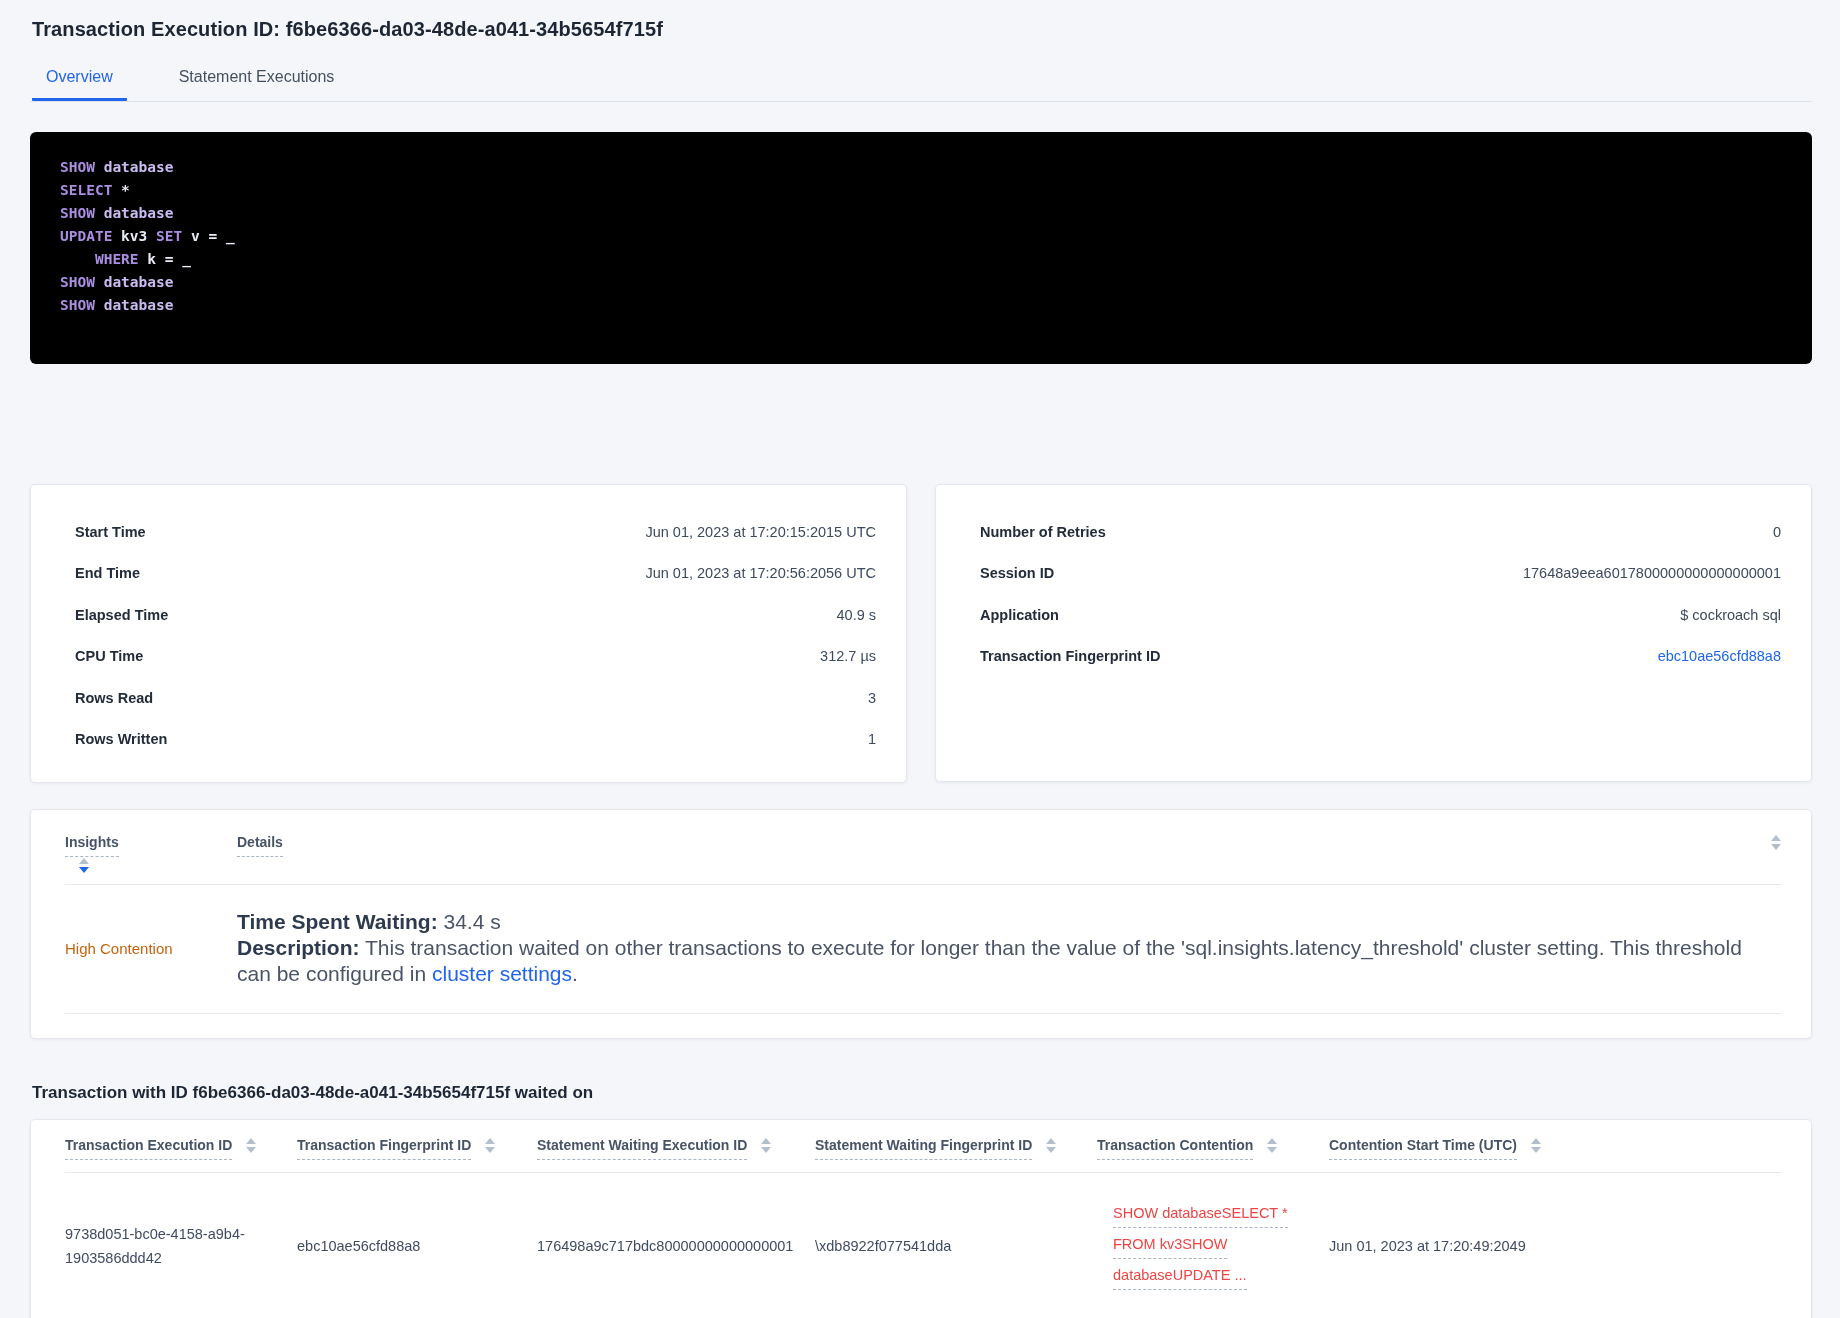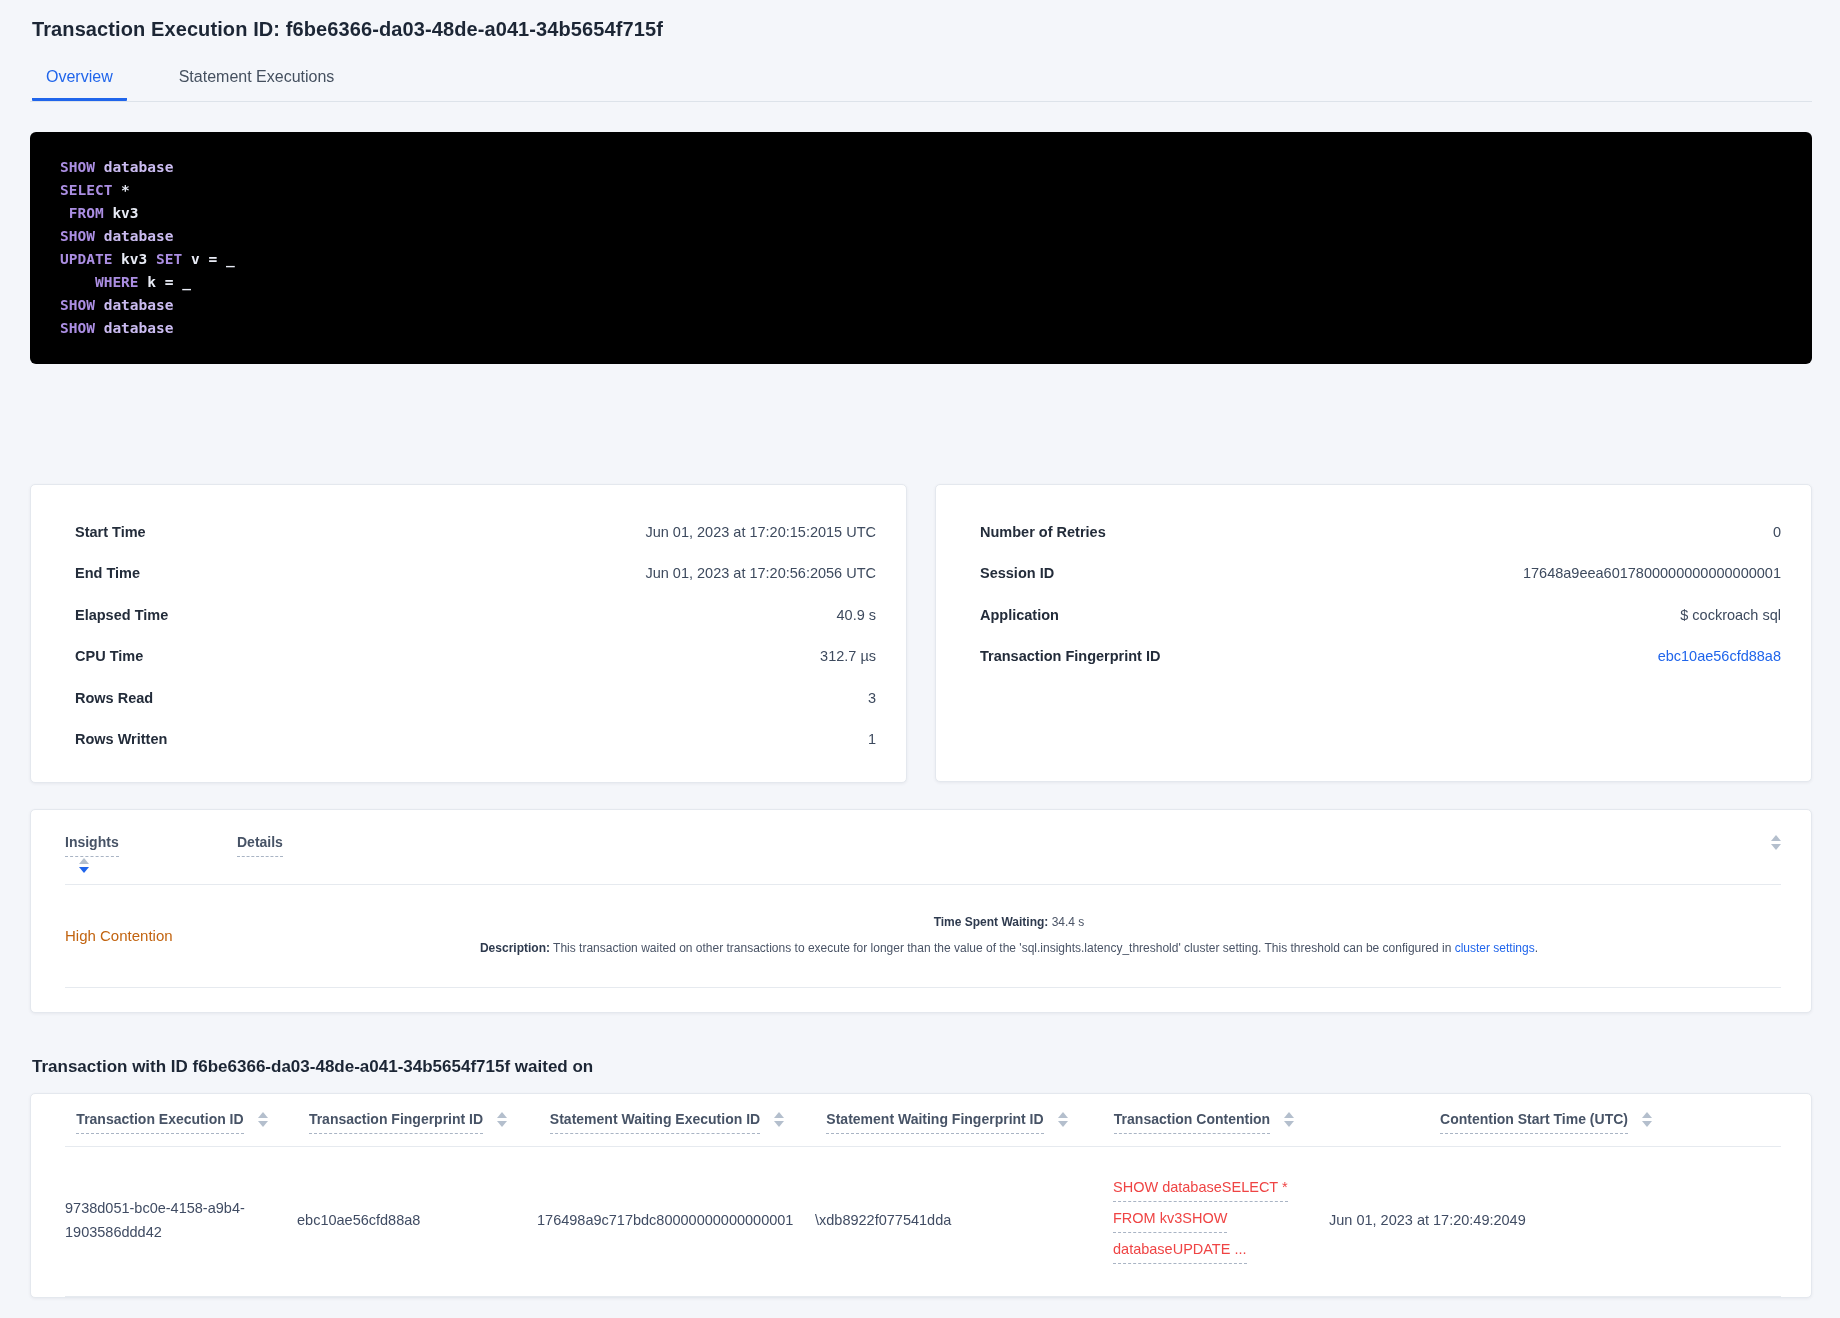--- a/index.html
+++ b/index.html
@@ -41,29 +41,29 @@
   .sort.desc .down{border-top-color:#2065eb;}
   .hlabel{display:inline-block;font-size:14px;font-weight:bold;color:#475366;
           padding-bottom:6px;border-bottom:1px dashed #a9b4c4;white-space:nowrap;cursor:default;}
   
   .insights-card{margin-top:26px;padding:24px 30px 24px 34px;}
   .insights-header{display:flex;align-items:flex-start;}
   .ins-col1{width:172px;display:flex;align-items:flex-start;flex-direction:column;}
   .insights-divider{border-bottom:1px solid #e6eaef;margin-top:12px;}
   .insight-row{display:flex;align-items:center;padding:24px 0 26px 0;border-bottom:1px solid #e6eaef;}
   .insight-badge{width:172px;font-size:15px;color:#c26410;flex-shrink:0;}
-  .insight-details{flex:1;font-size:12px;color:#4a5466;line-height:26px;text-align:center;}
+  .insight-details{flex:1;font-size:21px;color:#4a5466;line-height:26px;}
   .bold-label{font-weight:bold;color:#2e3a4e;}
   a.inline-link{color:#2065eb;text-decoration:none;cursor:pointer;}
   .header-spacer{flex:1;}
   
   .section-heading{margin:44px 0 0 2px;font-size:17px;font-weight:bold;color:#1c2635;}
   .waited-card{margin-top:16px;padding:0 30px 0 34px;}
   table.waited{width:100%;border-collapse:collapse;table-layout:fixed;}
-  table.waited th{text-align:center;padding:16px 18px 12px 0;border-bottom:1px solid #e6eaef;
+  table.waited th{text-align:left;padding:16px 18px 12px 0;border-bottom:1px solid #e6eaef;
                   vertical-align:bottom;}
   table.waited td{padding:26px 24px 30px 0;font-size:14.5px;color:#404c63;
                   vertical-align:middle;border-bottom:1px solid #e6eaef;
                   overflow-wrap:break-word;line-height:24px;}
   .hwrap{display:inline-flex;align-items:flex-start;}
   .exec-line{display:inline-block;border-bottom:1px dashed #a9b4c4;
              padding-bottom:2px;margin:2px 16px;cursor:pointer;color:#ef4444;}
   .nowrap{white-space:nowrap;}
 </style>
 </head>
@@ -75,21 +75,20 @@
 
   <div class="tabs">
     <div class="tab active">Overview</div>
     <div class="tab">Statement Executions</div>
   </div>
 
   <div class="code-block">
     <div id="sql-lines">
         <div class="code-line"><span class="kw">SHOW</span><span class="pl"> </span><span class="db">database</span></div>
         <div class="code-line"><span class="kw">SELECT</span><span class="pl"> *</span></div>
-        <div class="code-line"><span class="pl"> </span><span class="kw">FROM</span><span class="pl"> kv3</span></div>
         <div class="code-line"><span class="kw">SHOW</span><span class="pl"> </span><span class="db">database</span></div>
         <div class="code-line"><span class="kw">UPDATE</span><span class="pl"> kv3 </span><span class="kw">SET</span><span class="pl"> v = _</span></div>
         <div class="code-line"><span class="pl">    </span><span class="kw">WHERE</span><span class="pl"> k = _</span></div>
         <div class="code-line"><span class="kw">SHOW</span><span class="pl"> </span><span class="db">database</span></div>
         <div class="code-line"><span class="kw">SHOW</span><span class="pl"> </span><span class="db">database</span></div>
       </div>
   </div>
 
   <div class="stats-row">
     <div class="card stats-card" id="stats-left">

